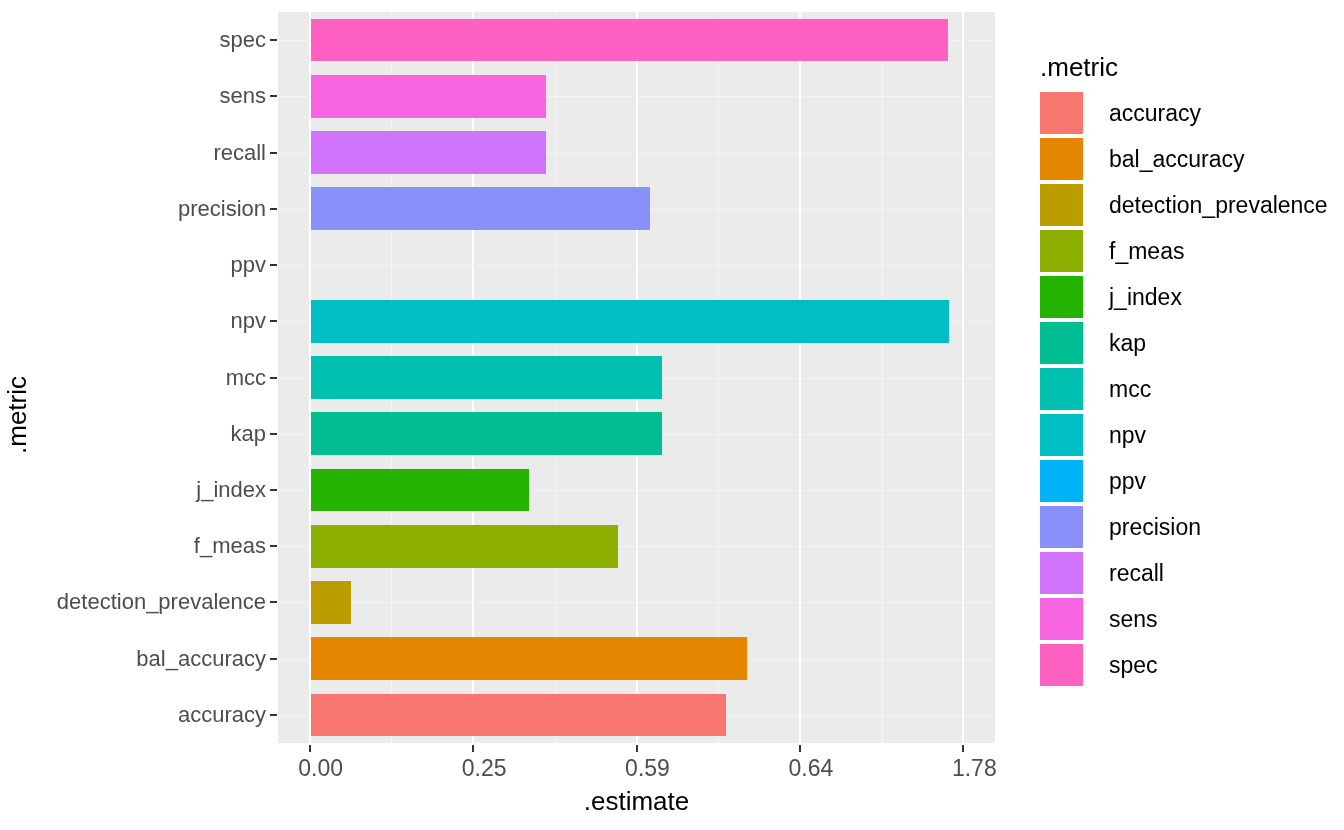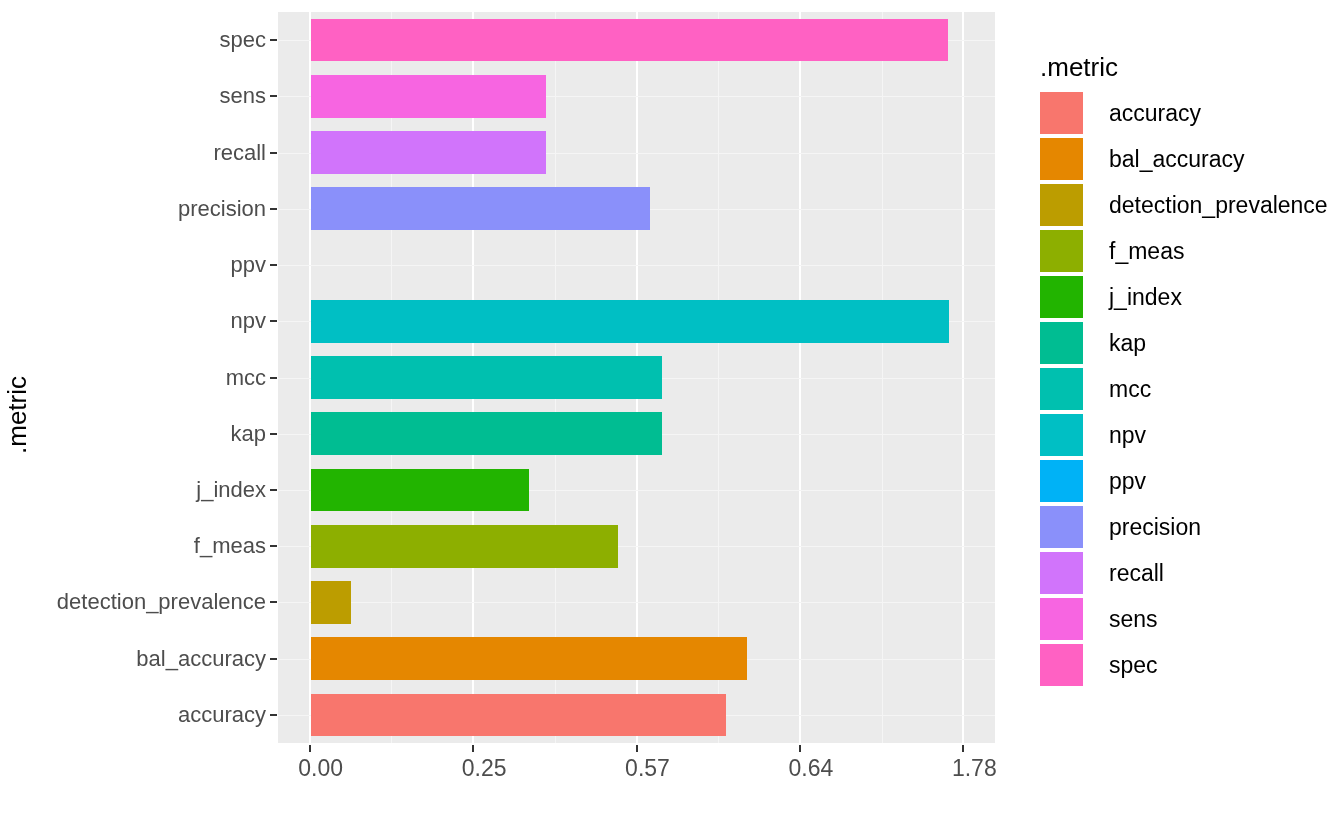--- a/index.html
+++ b/index.html
@@ -239,27 +239,28 @@
       <div class="y-tick-label" style="top: 658.654px;">bal_accuracy</div>
       <div class="y-tick-mark" style="top: 713.885px;"></div>
       <div class="y-tick-label" style="top: 714.885px;">accuracy</div>
     </div>
   <div id="x-axis">
       <div class="x-tick-mark" style="left: 308.7px;"></div>
       <div class="x-tick-label" style="left: 309.7px;">0.00</div>
       <div class="x-tick-mark" style="left: 472.1px;"></div>
       <div class="x-tick-label" style="left: 473.1px;">0.25</div>
       <div class="x-tick-mark" style="left: 635.5px;"></div>
-      <div class="x-tick-label" style="left: 636.5px;">0.57</div>
+      <div class="x-tick-label" style="left: 636.5px;">0.59</div>
       <div class="x-tick-mark" style="left: 798.9px;"></div>
       <div class="x-tick-label" style="left: 799.9px;">0.64</div>
       <div class="x-tick-mark" style="left: 962.3px;"></div>
       <div class="x-tick-label" style="left: 963.3px;">1.78</div>
     </div>
 
+  <div class="x-axis-title">.estimate</div>
 
   <div class="legend">
     <div class="legend-title">.metric</div>
     <div class="legend-items" id="legend-items">
         <div class="legend-item">
           <div class="legend-key" style="background: rgb(248, 118, 109);"></div>
           <div class="legend-label">accuracy</div>
         </div>
         <div class="legend-item">
           <div class="legend-key" style="background: rgb(229, 135, 0);"></div>

